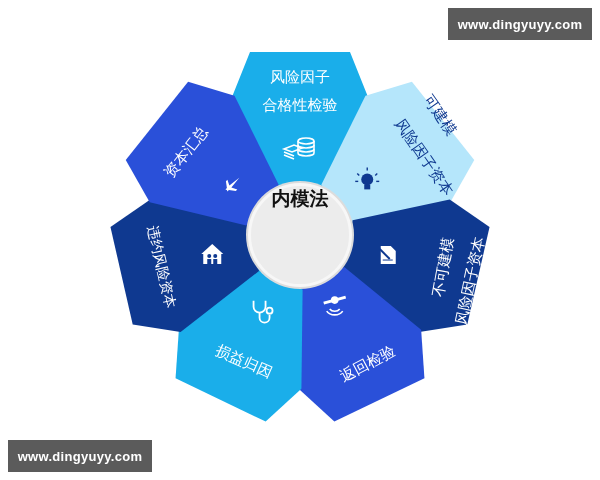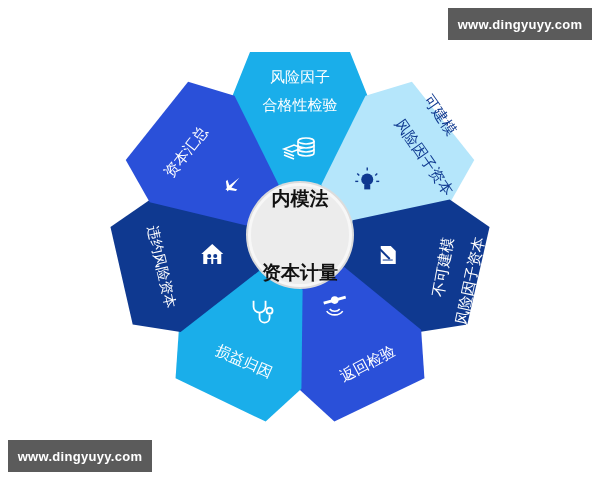--- a/index.html
+++ b/index.html
@@ -128,17 +128,16 @@
 
   <text transform="translate(242,366) rotate(24)" text-anchor="middle" font-size="15" fill="#ffffff">损益归因</text>
 
   <text transform="translate(157,268) rotate(77)" text-anchor="middle" font-size="14" fill="#ffffff">违约风险资本</text>
 
   <text transform="translate(190,155) rotate(-52)" text-anchor="middle" font-size="15" fill="#ffffff">资本汇总</text>
 </svg>
 
 <div class="center-title">
   <div>内模法</div>
-  <div>资本计量</div>
 </div>
 
 <div id="wm-top" class="wm">www.dingyuyy.com</div>
 <div id="wm-bottom" class="wm">www.dingyuyy.com</div>
 
 </body></html>

